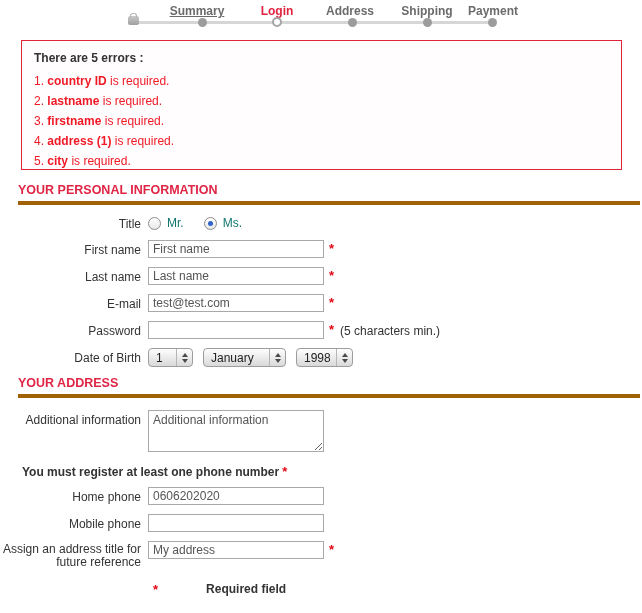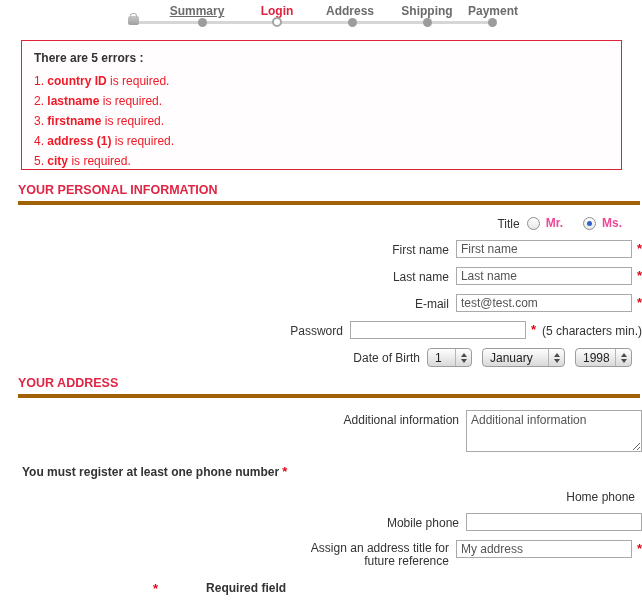--- a/index.html
+++ b/index.html
@@ -28,37 +28,37 @@
   .error-title { font-weight: bold; color: #333; margin-bottom: 5px; line-height: 15px; }
   .error-item { color: #f01926; line-height: 20px; }
   .error-item b { font-weight: bold; text-align: center; }
 
   
   .section-h { margin: 13px 2px 0 18px; padding-bottom: 4px; border-bottom: 4px solid #a16207;
                color: #e02545; font-weight: bold; font-size: 12.5px; }
 
   
   .frm { margin-top: 8px; }
-  .row { display: flex; align-items: flex-start; margin-top: 9px; justify-content: flex-end; }
+  .row { display: flex; align-items: flex-start; margin-top: 9px; }
   .row label.lbl { width: 148px; text-align: right; padding-right: 7px; padding-top: 3px;
                    color: #333; flex: none; }
   .row input.txt { width: 176px; height: 18px; border: 1px solid #a9a9a9; padding: 1px 4px;
                    font: 12px "Liberation Sans", sans-serif; color: #555; background: #fff; }
   textarea.ta { width: 176px; height: 42px; border: 1px solid #a9a9a9; padding: 2px 4px;
                 font: 12px "Liberation Sans", sans-serif; color: #555; resize: both; }
   .req { color: #e00714; font-weight: bold; margin-left: 5px; padding-top: 1px; font-size: 13px; }
   .note { color: #333; margin-left: 6px; padding-top: 3px; }
 
   
   .radio-group { display: flex; align-items: center; padding-top: 2px; }
   .radio { width: 13px; height: 13px; border-radius: 50%; border: 1px solid #8e8e8e;
            background: linear-gradient(#fff,#e8e8e8); position: relative; cursor: pointer; flex: none; }
   .radio.checked:after { content:""; position:absolute; left:3px; top:3px; width:5px; height:5px;
            border-radius:50%; background:#2f63c8; }
-  .radio-lbl { margin: 0 20px 0 6px; color: #ec4899; font-weight: bold; }
+  .radio-lbl { margin: 0 20px 0 6px; color: #0f766e; }
 
   
   .sel { display: inline-flex; align-items: center; height: 19px; border: 1px solid #9d9d9d;
          border-radius: 4px; background: linear-gradient(#fefefe,#d9d9d9); padding: 0 0 0 7px;
          margin-right: 10px; cursor: pointer; color: #222; }
   .sel .val { overflow: hidden; white-space: nowrap; }
   .sel .sep { width: 1px; height: 17px; background: #b5b5b5; margin-left: 6px; }
   .sel .arrows { width: 15px; display: flex; flex-direction: column; align-items: center; gap: 2px; }
   .arr-up { width: 0; height: 0; border-left: 3px solid transparent; border-right: 3px solid transparent;
             border-bottom: 4px solid #4a4a4a; }
@@ -196,20 +196,21 @@
     <label class="lbl">Additional information</label>
     <textarea class="ta" style="">Additional information</textarea>
   </div>
 
   <div class="phone-note">
     <span>You must register at least one phone number</span><span class="req">*</span>
   </div>
 
   <div class="row" style="margin-top:8px">
     <label class="lbl">Home phone</label>
+    <input class="txt" type="text" value="0606202020" style="">
   </div>
 
   <div class="row">
     <label class="lbl">Mobile phone</label>
     <input class="txt" type="text" value="" style="">
   </div>
 
   <div class="row">
     <label class="lbl wrap-lbl">Assign an address title for future reference</label>
     <input class="txt" type="text" value="My address" style="">

